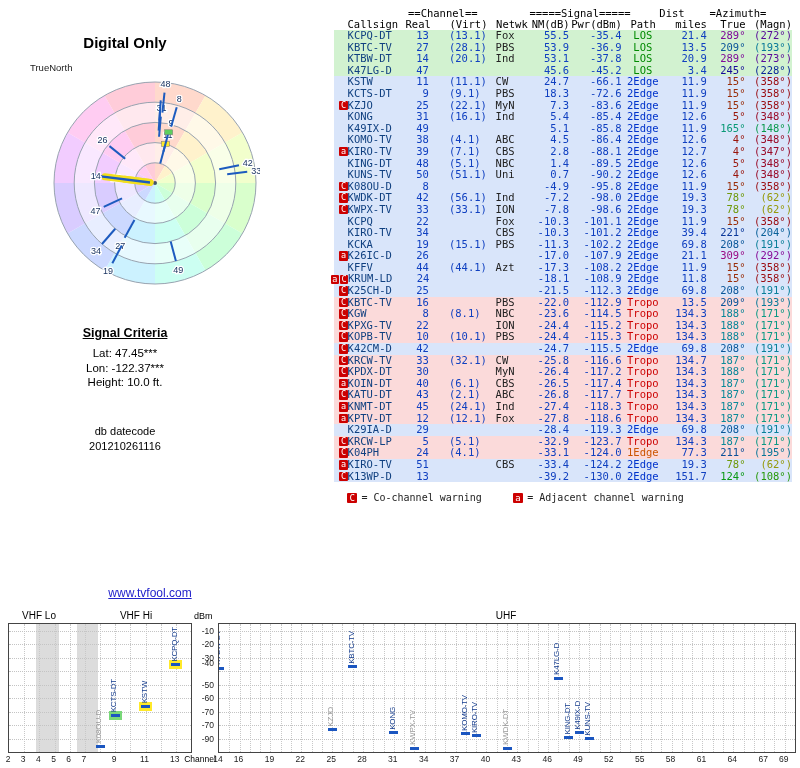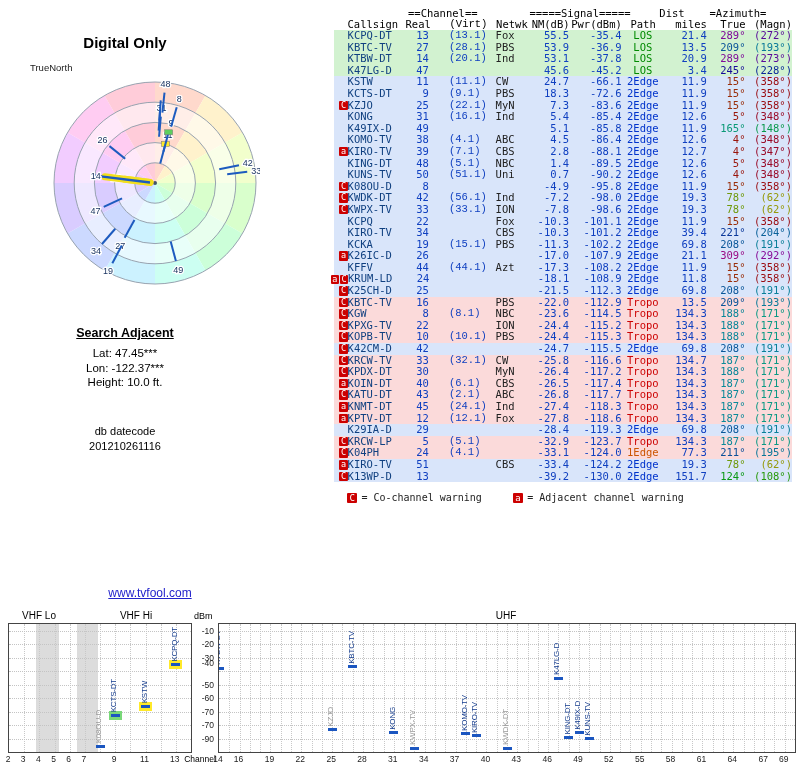--- a/index.html
+++ b/index.html
@@ -27,21 +27,21 @@
   .thead{display:flex;height:11px;line-height:11px;white-space:pre;color:#000;}
   .trow{display:flex;height:11.6px;line-height:11.7px;white-space:pre;}
   .t-los{background:#d2f2d0;}
   .t-edge{background:#d9e5fa;}
   .t-tropo{background:#fbdada;}
   .c-mk{width:14px;display:flex;justify-content:flex-end;align-items:center;overflow:visible;}
   .mk{background:#cc0000;color:#fff;font-size:8.5px;line-height:9.5px;padding:0 1.5px;
       margin-left:1px;border-radius:1px;}
   .c-call{width:60px;color:#104080;}
   .c-real{width:24px;text-align:right;color:#1040c0;}
-  .c-virt{width:44px;text-align:left;padding-left:20px;color:#1040c0;font-family:Liberation Mono, monospace;}
+  .c-virt{width:44px;text-align:left;padding-left:20px;color:#1040c0;}
   .c-net{width:34px;text-align:left;padding-left:4px;color:#222;}
   .c-nm{width:42px;text-align:right;color:#1040c0;}
   .c-pwr{width:54px;text-align:right;color:#1040c0;}
   .c-path{width:44px;text-align:center;}
   .c-mi{width:44px;text-align:right;color:#1040c0;}
   .c-true{width:40px;text-align:right;}
   .c-magn{width:48px;text-align:right;}
   .p-LOS{color:#008a00;}.p-2Edge{color:#0033cc;}.p-Tropo{color:#cc0000;}.p-1Edge{color:#cc5500;}
   .g0{width:74px;}.g-ch{width:68px;text-align:center;}.g-net{width:34px;}
   .g-sig{width:140px;text-align:center;}.g-dist{width:44px;text-align:center;}
@@ -130,21 +130,21 @@
         <line x1="71.8083605110375" y1="167.42439481512613" x2="62.32503494276252" y2="185.25993619087643" stroke="#1d5bbf" stroke-width="2"></line>
         <text x="58.05753843703877" y="196.2859298099641" text-anchor="middle" font-size="9px" fill="#16305e" font-family="Liberation Sans, sans-serif" stroke="#ffffff" stroke-width="2.5" paint-order="stroke">19</text>
         <line x1="120.68443413321278" y1="163.53510507311753" x2="125.9125788442837" y2="183.0468067641567" stroke="#1d5bbf" stroke-width="2"></line>
         <text x="128.2652439642656" y="194.82707252512432" text-anchor="middle" font-size="9px" fill="#16305e" font-family="Liberation Sans, sans-serif" stroke="#ffffff" stroke-width="2.5" paint-order="stroke">49</text>
         <line x1="169.2153899881743" y1="91.35059749781409" x2="188.9739715229972" y2="87.15078134329535" stroke="#1d5bbf" stroke-width="2"></line>
         <text x="197.8653332136675" y="88.26086407376192" text-anchor="middle" font-size="9px" fill="#16305e" font-family="Liberation Sans, sans-serif" stroke="#ffffff" stroke-width="2.5" paint-order="stroke">42</text>
         <line x1="177.17795614735692" y1="96.13766134757768" x2="197.22738841051165" y2="93.67590061079369" stroke="#1d5bbf" stroke-width="2"></line>
         <text x="206.24963292893125" y="95.5681082792409" text-anchor="middle" font-size="9px" fill="#16305e" font-family="Liberation Sans, sans-serif" stroke="#ffffff" stroke-width="2.5" paint-order="stroke">33</text>
       </svg></div>
 
-  <div class="search-head">Search Adjacent</div>
+  <div class="search-head">Signal Criteria</div>
   <div class="search-lines">
     <div>Lat: 47.45***</div>
     <div>Lon: -122.37***</div>
     <div>Height: 10.0 ft.</div>
   </div>
   <div class="datecode">
     <div>db datecode</div>
     <div>201210261116</div>
   </div>
   <div class="site-link">www.tvfool.com</div>

